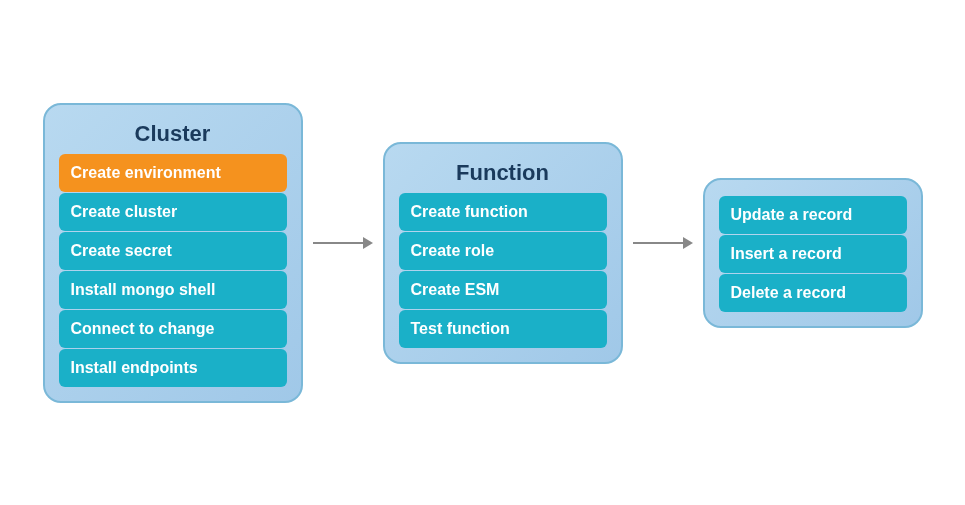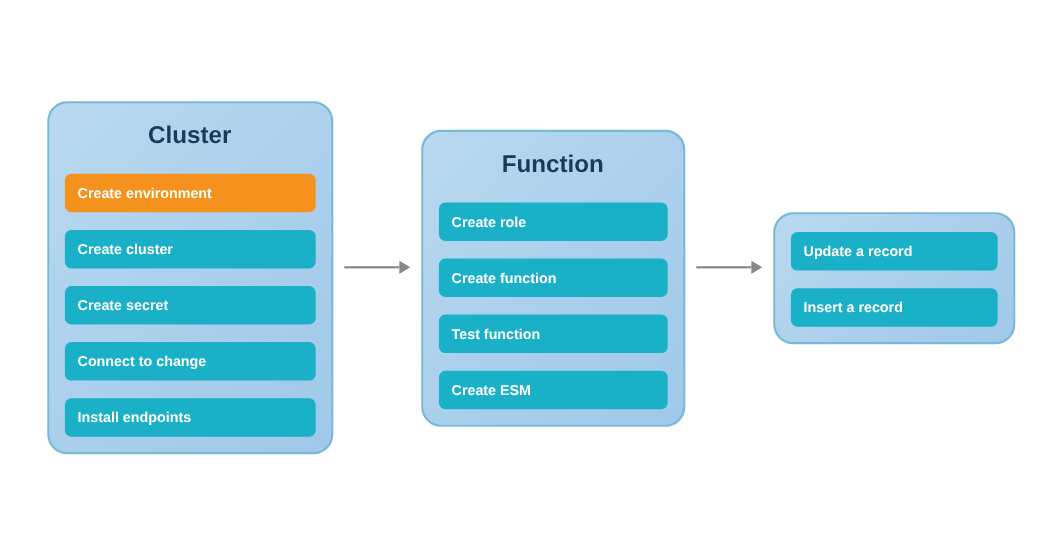--- a/index.html
+++ b/index.html
@@ -29,21 +29,21 @@
     }
 
     .panel {
       background: linear-gradient(135deg, #b8d9f0 0%, #a0c8e8 100%);
       border-radius: 18px;
       padding: 16px 14px 14px 14px;
       border: 2px solid #7ab8d8;
       display: flex;
       flex-direction: column;
       align-items: center;
-      gap: 16px;
+      gap: 1px;
     }
 
     .panel-title {
       font-size: 22px;
       font-weight: bold;
       color: #1a3a5c;
       margin-bottom: 6px;
       text-align: center;
     }
 
@@ -57,21 +57,21 @@
 
     .panel-deploy {
       width: 220px;
     }
 
     .step-btn {
       width: 100%;
       padding: 10px 12px;
       border-radius: 6px;
       border: none;
-      font-size: 13px;
+      font-size: 16px;
       font-weight: bold;
       color: #ffffff;
       text-align: left;
       cursor: pointer;
     }
 
     .btn-teal {
       background-color: #1ab0c8;
     }
 
@@ -110,51 +110,53 @@
 
 <div class="diagram">
 
   <div class="column-container">
     <div class="panel panel-cluster">
       <div class="panel-title">Cluster</div>
 
       <button class="step-btn btn-orange">Create environment</button>
       <button class="step-btn btn-teal">Create cluster</button>
       <button class="step-btn btn-teal">Create secret</button>
+      <button class="step-btn btn-teal">Install mongo shell</button>
       <button class="step-btn btn-teal">Connect to change</button>
       <button class="step-btn btn-teal">Install endpoints</button>
     </div>
   </div>
 
   <div class="arrow-container">
     <div class="arrow">
       <div class="arrow-line"></div>
       <div class="arrow-head"></div>
     </div>
   </div>
 
   <div class="column-container">
     <div class="panel panel-function">
       <div class="panel-title">Function</div>
 
+      <button class="step-btn btn-teal">Create function</button>
       <button class="step-btn btn-teal">Create role</button>
-      <button class="step-btn btn-teal">Create function</button>
+      <button class="step-btn btn-teal">Create ESM</button>
       <button class="step-btn btn-teal">Test function</button>
-      <button class="step-btn btn-teal">Create ESM</button>
     </div>
   </div>
 
   <div class="arrow-container">
     <div class="arrow">
       <div class="arrow-line"></div>
       <div class="arrow-head"></div>
     </div>
   </div>
 
   <div class="column-container">
     <div class="panel panel-deploy">
 
       <button class="step-btn btn-teal">Update a record</button>
       <button class="step-btn btn-teal">Insert a record</button>
+      <button class="step-btn btn-teal">Delete a record</button>
     </div>
   </div>
 
 </div>
 
 </body></html>

